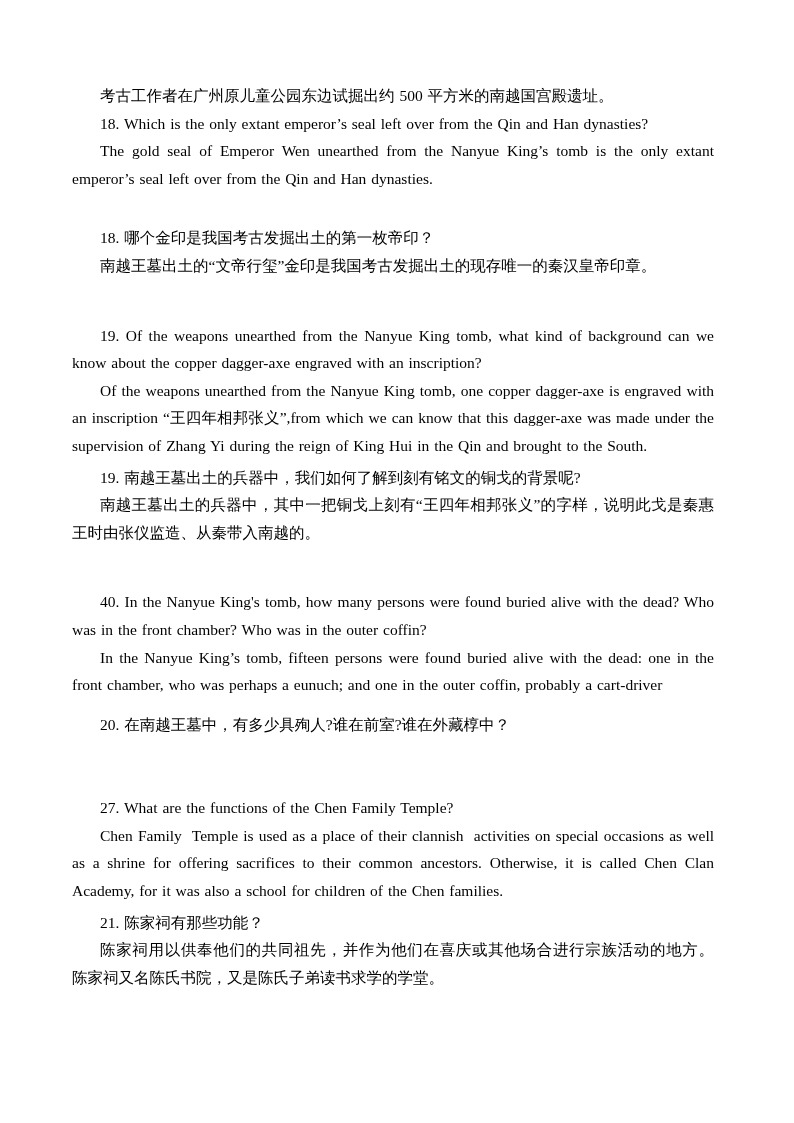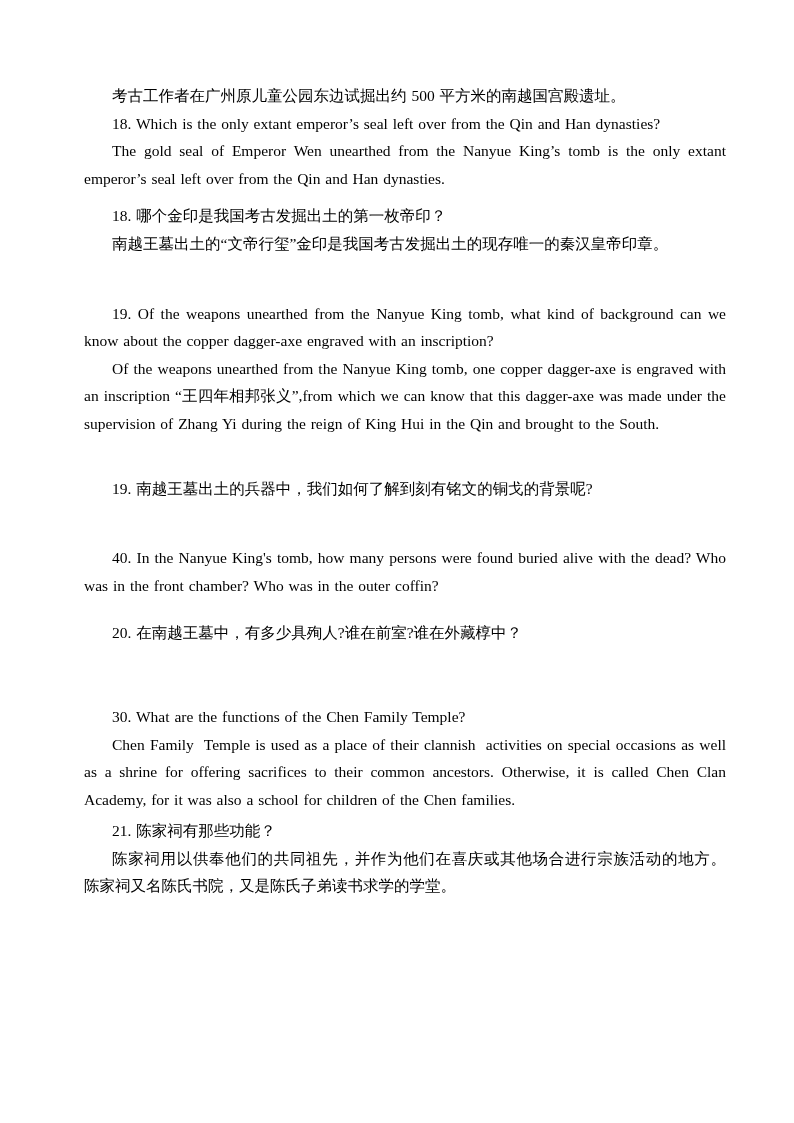--- a/index.html
+++ b/index.html
@@ -12,62 +12,64 @@
     width: 794px;
     height: 1123px;
     margin: 0 auto;
     background: #ffffff;
     overflow: hidden;
     font-family: "Liberation Serif", "DejaVu Serif", serif;
     color: #000000;
   }
   .content {
     position: absolute;
-    left: 84px;
+    left: 72px;
     top: 82px;
     width: 642px;
   }
   .para {
     margin: 0;
     font-size: 15.5px;
     line-height: 27.6px;
     text-align: justify;
     text-indent: 28px;
     word-spacing: 1px;
     white-space: pre-wrap;
   }
   .q {
     font-weight: normal;
   }
-  .gap-1 { margin-top: 10px; }
+  .gap-1 { margin-top: 32px; }
   .gap-1a { margin-top: 42px; }
-  .gap-1b { margin-top: 37px; }
-  .gap-1c { margin-top: 20px; }
+  .gap-1b { margin-top: 4px; }
+  .gap-1c { margin-top: 12px; }
   .gap-2 { margin-top: 56px; }
   .gap-1d { margin-top: 4px; }
 </style>
 </head>
 <body>
 
 <div class="page">
   <div class="content">
 
     <p class="para">考古工作者在广州原儿童公园东边试掘出约 500 平方米的南越国宫殿遗址。</p>
 
     <p class="para q">18. Which is the only extant emperor’s seal left over from the Qin and Han dynasties?</p>
     <p class="para">The gold seal of Emperor Wen unearthed from the Nanyue King’s tomb is the only extant emperor’s seal left over from the Qin and Han dynasties.</p>
     <p class="para q gap-1">18. 哪个金印是我国考古发掘出土的第一枚帝印？</p>
     <p class="para">南越王墓出土的“文帝行玺”金印是我国考古发掘出土的现存唯一的秦汉皇帝印章。</p>
 
     <p class="para q gap-1a">19. Of the weapons unearthed from the Nanyue King tomb, what kind of background can we know about the copper dagger-axe engraved with an inscription?</p>
     <p class="para">Of the weapons unearthed from the Nanyue King tomb, one copper dagger-axe is engraved with an inscription “王四年相邦张义”,from which we can know that this dagger-axe was made under the supervision of Zhang Yi during the reign of King Hui in the Qin and brought to the South.</p>
     <p class="para q gap-1b">19. 南越王墓出土的兵器中，我们如何了解到刻有铭文的铜戈的背景呢?</p>
+    <p class="para">南越王墓出土的兵器中，其中一把铜戈上刻有“王四年相邦张义”的字样，说明此戈是秦惠王时由张仪监造、从秦带入南越的。</p>
 
     <p class="para q gap-1a">40. In the Nanyue King's tomb, how many persons were found buried alive with the dead? Who was in the front chamber? Who was in the outer coffin?</p>
+    <p class="para">In the Nanyue King’s tomb, fifteen persons were found buried alive with the dead: one in the front chamber, who was perhaps a eunuch; and one in the outer coffin, probably a cart-driver</p>
     <p class="para q gap-1c">20. 在南越王墓中，有多少具殉人?谁在前室?谁在外藏椁中？</p>
 
-    <p class="para q gap-2">30. What are the functions of the Chen Family Temple?</p>
+    <p class="para q gap-2">27. What are the functions of the Chen Family Temple?</p>
     <p class="para">Chen Family  Temple is used as a place of their clannish  activities on special occasions as well as a shrine for offering sacrifices to their common ancestors. Otherwise, it is called Chen Clan Academy, for it was also a school for children of the Chen families.</p>
     <p class="para q gap-1d">21. 陈家祠有那些功能？</p>
     <p class="para">陈家祠用以供奉他们的共同祖先，并作为他们在喜庆或其他场合进行宗族活动的地方。　　陈家祠又名陈氏书院，又是陈氏子弟读书求学的学堂。</p>
 
   </div>
 </div>
 
 </body></html>

